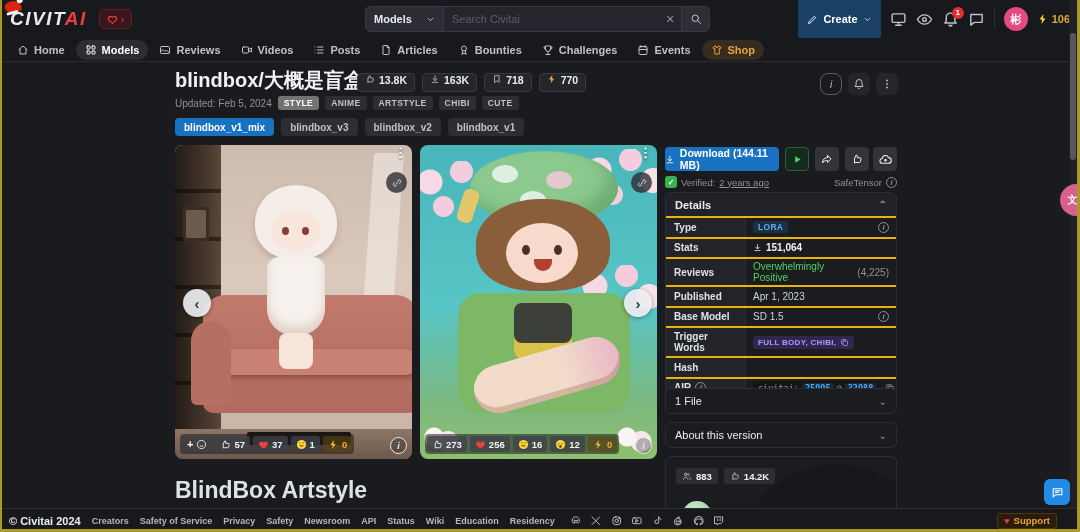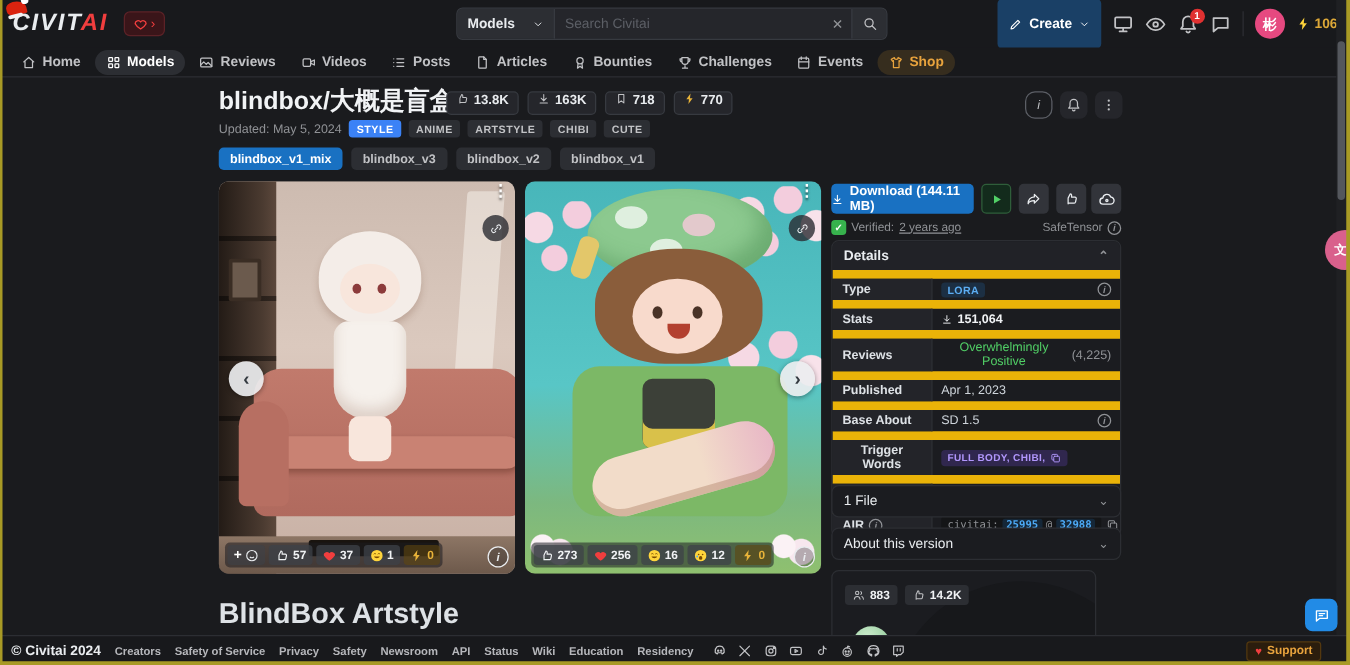--- a/index.html
+++ b/index.html
@@ -46,21 +46,21 @@
   #stat-pills { left:357px; top:73px; display:flex; gap:7px; }
   .stat-pill { height:19px; padding:0 7px; background:#25262b; border:1px solid #373a40; border-radius:4px; display:flex; align-items:flex-start; gap:4px; font-size:10.5px; font-weight:700; color:#e9ecef; cursor:pointer; }
   .stat-pill svg { font-size:10px; color:#c1c2c5; }
   .stat-pill .gold { color:#e8b339; }
   #title-actions { left:820px; top:73px; display:flex; gap:6px; }
   .ta-btn { width:22px; height:22px; border-radius:6px; background:#25262b; display:flex; align-items:center; justify-content:center; color:#c1c2c5; font-size:12px; cursor:pointer; }
   .ta-btn.outline { background:transparent; border:1px solid #5c5f66; border-radius:8px; font-size:10px; }
   #meta-row { left:175px; top:96px; display:flex; align-items:center; gap:6px; }
   .updated { font-size:10px; color:#909296; }
   .tag { height:14px; padding:0 6px; border-radius:3px; background:#2c2e33; color:#c1c2c5; font-size:8.5px; font-weight:700; letter-spacing:.4px; display:flex; align-items:center; cursor:pointer; }
-  .tag.blue { background:#3b82f6; color:#fff; }
+  .tag.blue { background:#737373; color:#fff; }
   #version-row { left:175px; top:118px; display:flex; gap:7px; }
   .ver { height:18px; padding:0 9px; border-radius:4px; background:#2c2e33; color:#c1c2c5; font-size:10px; font-weight:700; display:flex; align-items:center; cursor:pointer; }
   .ver.active { background:#1971c2; color:#fff; }
 
   
   .card { top:145px; width:237px; height:314px; border-radius:8px; overflow:hidden; background:#222; }
   #card1 { left:175px; } #card2 { left:420px; }
   .layer { position:absolute; }
   
   .c1-bg { inset:0; background:linear-gradient(180deg,#cdbbb0 0%,#dbc9be 42%,#c7afa3 100%); }
@@ -112,39 +112,39 @@
   .sq-btn { top:147px; width:24px; height:24px; border-radius:4px; background:#32343a; color:#e9ecef; display:flex; align-items:center; justify-content:center; font-size:12px; cursor:pointer; }
   .sq-btn.play { background:#132b1c; color:#51cf66; border:1px solid #2f5e3a; }
   #verified-row { left:665px; top:176px; width:232px; display:flex; justify-content:space-between; align-items:center; font-size:9.5px; color:#909296; }
   .shield { width:12px; height:12px; border-radius:3px; background:#37b24d; color:#fff; font-size:8px; display:flex; align-items:center; justify-content:center; font-weight:700; }
   .vlink { text-decoration:underline; color:#909296; cursor:pointer; }
   .i-small { width:11px; height:11px; border-radius:50%; border:1px solid #909296; font-size:7.5px; font-style:italic; font-weight:700; display:flex; align-items:center; justify-content:center; color:#909296; }
 
   #details-card { left:665px; top:192px; width:232px; border:1px solid #2c2e33; border-radius:6px; background:#1b1c20; overflow:hidden; }
   .dc-header { height:23px; display:flex; justify-content:space-between; align-items:center; padding:0 9px; font-size:11px; font-weight:700; color:#e9ecef; background:#212227; cursor:pointer; }
   .dc-header .chev { color:#909296; font-size:10px; }
-  .drow { display:grid; grid-template-columns:80px 1fr; border-top:7px solid #eab308; min-height:20.5px;text-align:center; }
+  .drow { display:grid; grid-template-columns:80px 1fr; border-top:2px solid #eab308; min-height:20.5px; }
   .dlabel { background:#232429; border-right:1px solid #2c2e33; padding:3px 8px; font-size:10px; font-weight:700; color:#dee2e6; display:flex; align-items:center; gap:4px; }
   .dval { padding:2px 7px; font-size:10px; color:#ced4da; display:flex; align-items:center; gap:4px; position:relative; }
   .dval .rinfo { position:absolute; right:7px; }
   .badge-blue { background:rgba(34,139,230,.18); color:#5cadf2; font-size:8.5px; font-weight:700; padding:1px 5px; border-radius:3px; letter-spacing:.3px; cursor:pointer; }
   .badge-purple { background:rgba(121,80,242,.22); color:#b197fc; font-size:8px; font-weight:700; padding:2px 5px; border-radius:3px; display:flex; align-items:center; gap:4px; letter-spacing:.3px; cursor:pointer; }
   .rev-pos { color:#51cf66; } .rev-cnt { color:#909296; }
   .hash-grp { display:flex; align-items:center; border:1px solid #373a40; border-radius:4px; overflow:hidden; height:15px; }
   .hash-algo { padding:0 5px; font-size:8.5px; font-weight:700; color:#ced4da; border-right:1px solid #373a40; display:flex; align-items:center; height:100%; }
   .hash-val { padding:0 5px; font-size:8.5px; color:#ced4da; display:flex; align-items:center; height:100%; }
   .hash-next { width:16px; height:15px; border:1px solid #373a40; border-radius:4px; margin-left:3px; display:flex; align-items:center; justify-content:center; font-size:8px; color:#ced4da; cursor:pointer; }
   .air-code { background:#141517; border-radius:3px; padding:2px 5px; font-family:"DejaVu Sans Mono",monospace; font-size:8.5px; color:#909296; display:flex; align-items:center; gap:3px; }
   .air-num { background:rgba(34,139,230,.16); color:#4dabf7; padding:0 3px; border-radius:2px; font-weight:700; cursor:pointer; }
   .copy-ic { font-size:10px; cursor:pointer; }
 
   .fold-card { left:665px; width:232px; height:26px; border:1px solid #2c2e33; border-radius:6px; background:#1b1c20; display:flex; justify-content:space-between; align-items:center; padding:0 9px; font-size:11px; color:#e9ecef; cursor:pointer; }
   .fold-card .chev { color:#909296; font-size:10px; }
 
-  #creator-card { left:665px; top:456px; width:212px; height:76px; border:1px solid #2c2e33; border-radius:6px; background:#1b1c20; overflow:hidden; }
+  #creator-card { left:665px; top:456px; width:232px; height:76px; border:1px solid #2c2e33; border-radius:6px; background:#1b1c20; overflow:hidden; }
   .big-circle { position:absolute; right:-46px; top:8px; width:210px; height:210px; border-radius:50%; background:#17181b; }
   .cc-badges { position:absolute; left:10px; top:11px; display:flex; gap:6px; }
   .cc-pill { height:16px; padding:0 6px; border-radius:3px; background:#2c2e33; display:flex; align-items:center; gap:4px; font-size:9.5px; font-weight:700; color:#f1f3f5; }
   .cc-pill svg { font-size:10px; color:#c1c2c5; }
   .cc-avatar { position:absolute; left:16px; top:44px; width:30px; height:30px; border-radius:50%; background:radial-gradient(circle at 40% 30%, #cdeccd, #7fbf8a); }
 
   
   #translate-fab { left:1060px; top:184px; width:32px; height:32px; border-radius:50%; background:#d9608c; color:#fff; font-size:10px; font-weight:700; display:flex; align-items:center; justify-content:center; z-index:40; cursor:pointer; }
   #chat-fab { left:1044px; top:479px; width:26px; height:26px; border-radius:6px; background:#228be6; color:#fff; display:flex; align-items:center; justify-content:center; font-size:13px; z-index:30; cursor:pointer; }
   #scroll-track { left:1069px; top:0; width:8px; height:532px; background:#1f2023; z-index:20; }
@@ -357,21 +357,21 @@
     <div class="ta-btn">
       <svg class="ic fi" viewBox="0 0 24 24" style="font-size:12px">
           <circle cx="12" cy="5" r="1.8"></circle>
           <circle cx="12" cy="12" r="1.8"></circle>
           <circle cx="12" cy="19" r="1.8"></circle>
         </svg>
     </div>
   </div>
 
   <div class="abs" id="meta-row">
-    <span class="updated">Updated: May 5, 2024</span>
+    <span class="updated">Updated: Feb 5, 2024</span>
     <span class="tag blue">STYLE</span>
     <span class="tag">ANIME</span>
     <span class="tag">ARTSTYLE</span>
     <span class="tag">CHIBI</span>
     <span class="tag">CUTE</span>
   </div>
 
   <div class="abs" id="version-row">
     <div class="ver active">blindbox_v1_mix</div>
     <div class="ver">blindbox_v3</div>
@@ -574,21 +574,21 @@
         <span class="rev-cnt">(4,225)</span>
       </div>
     </div>
     <div class="drow">
       <div class="dlabel">Published</div>
       <div class="dval">
           <span>Apr 1, 2023</span>
         </div>
     </div>
     <div class="drow">
-      <div class="dlabel">Base About</div>
+      <div class="dlabel">Base Model</div>
       <div class="dval">
         <span>SD 1.5</span>
         <span class="i-small rinfo">i</span>
       </div>
     </div>
     <div class="drow">
       <div class="dlabel">Trigger Words</div>
       <div class="dval">
         <span class="badge-purple">
           <span>FULL BODY, CHIBI,</span>

